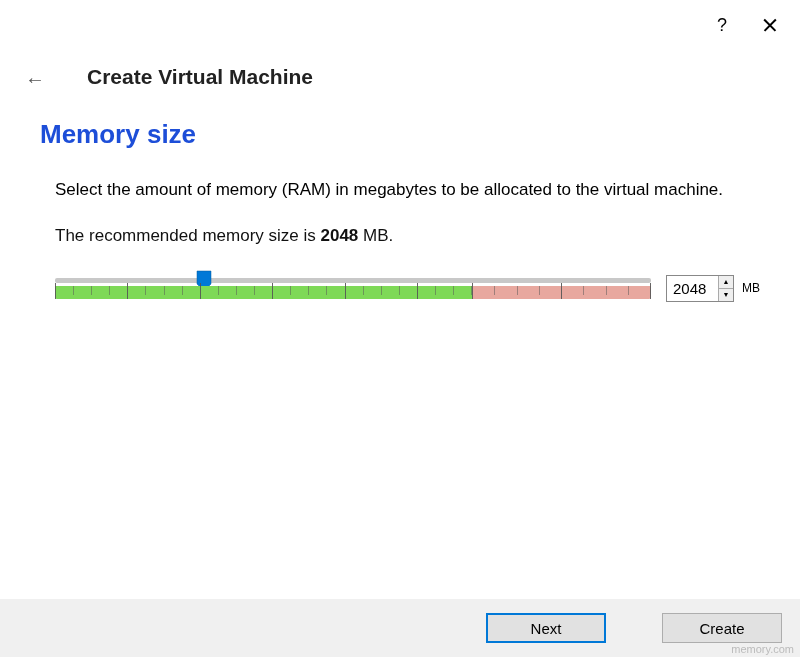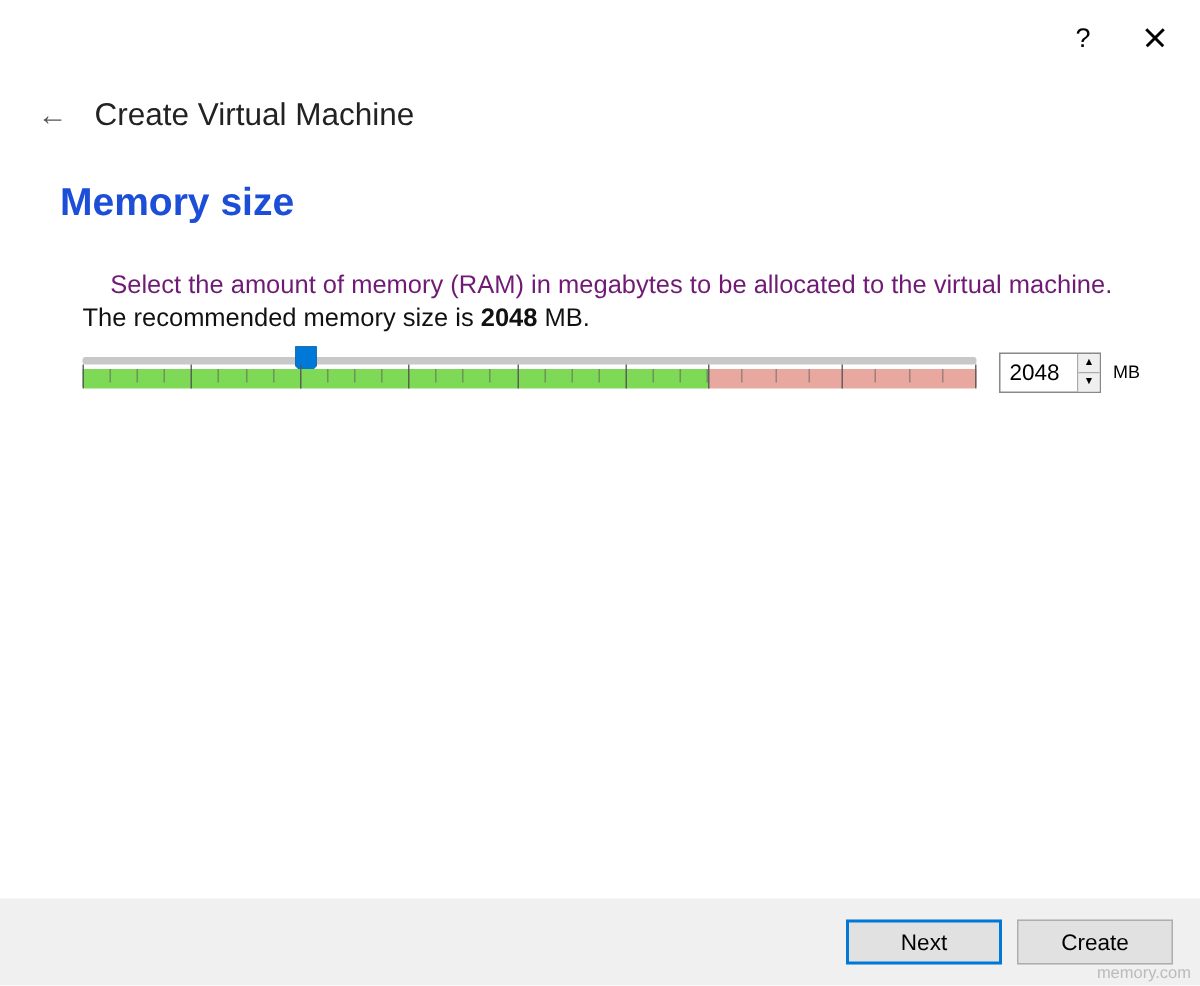--- a/index.html
+++ b/index.html
@@ -45,43 +45,44 @@
       gap: 18px;
     }
     .back-arrow {
       font-size: 20px;
       color: #555;
       cursor: pointer;
     }
     .wizard-title {
       font-size: 21px;
       color: #222;
-      font-weight: 400;
+      font-weight: 700;
+      margin-left: 24px;
     }
     .content {
       padding: 0 40px;
     }
     .section-title {
       font-size: 26px;
       color: #1d4ed8;
       font-weight: 700;
       margin-bottom: 28px;
     }
     .description {
       font-size: 17px;
-      color: #701a75;
+      color: #000000;
       line-height: 1.4;
       padding-left: 15px;
-      text-align: center;
+      margin-bottom: 24px;
     }
     .recommended {
       font-size: 17px;
       color: #111;
       padding-left: 15px;
-      margin-bottom: 16px;
+      margin-bottom: 32px;
     }
     .recommended b { font-weight: 700; }
     .slider-row {
       display: flex;
       align-items: flex-start;
       padding-left: 15px;
       gap: 15px;
     }
     .slider-wrap {
       flex: 1;
@@ -179,27 +180,28 @@
       right: 0;
       height: 58px;
       background: #f0f0f0;
       display: flex;
       justify-content: flex-end;
       align-items: center;
       padding-right: 18px;
       gap: 10px;
     }
     .btn {
-      width: 104px;
+      width: 120px;
       height: 30px;
       font-size: 15px;
       font-family: inherit;
       background: #e1e1e1;
       border: 1px solid #adadad;
       cursor: pointer;
+      margin-left: 46px;
     }
     .btn.primary {
       border: 2px solid #0078d7;
       background: #e1e1e1;
     }
     .watermark {
       position: absolute;
       bottom: 2px;
       right: 6px;
       font-size: 11px;

